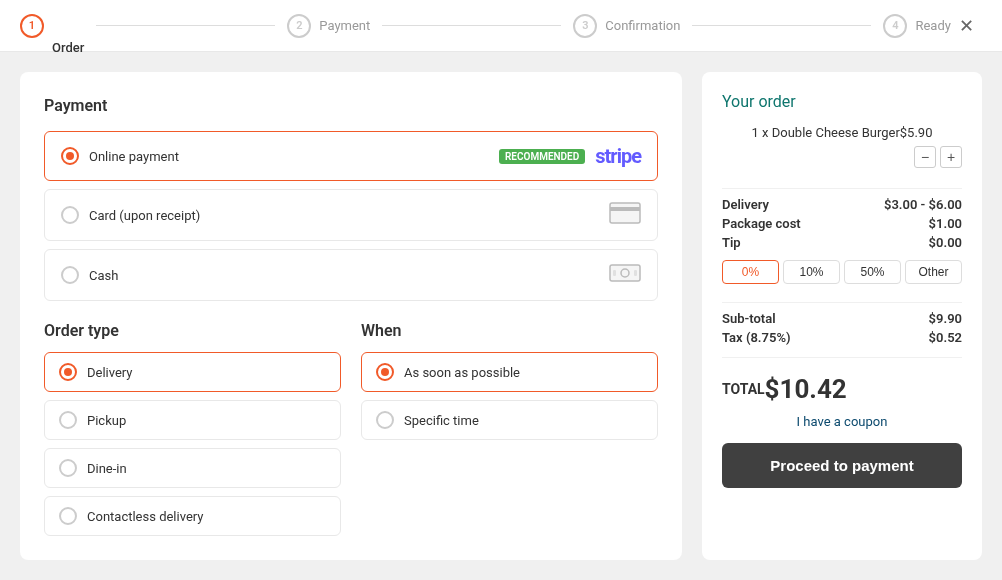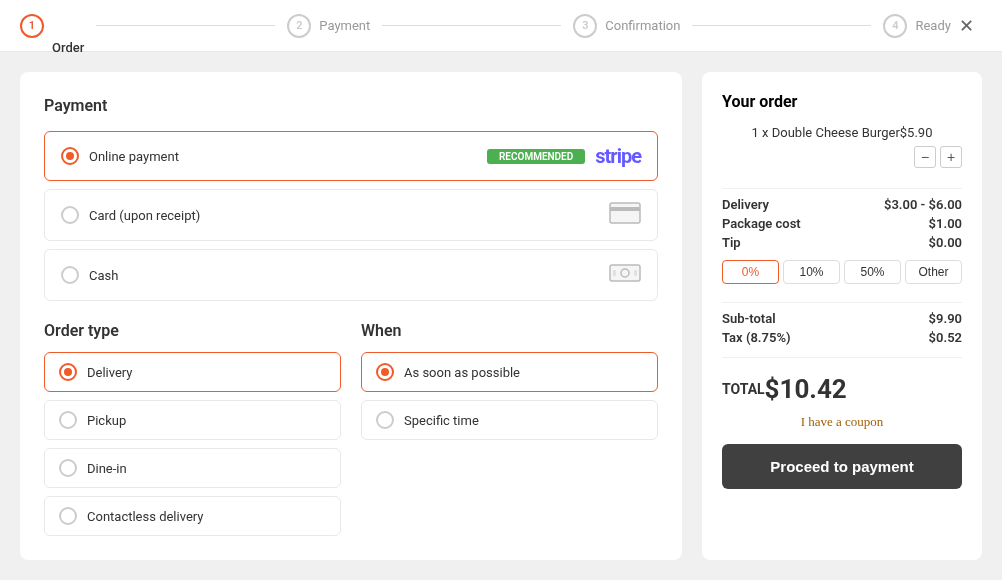--- a/index.html
+++ b/index.html
@@ -134,21 +134,21 @@
       font-size: 13px;
       color: #333;
       flex: 1;
     }
 
     .recommended-badge {
       background: #4caf50;
       color: #fff;
       font-size: 10px;
       font-weight: 600;
-      padding: 2px 12px;
+      padding: 2px 6px;
       border-radius: 3px;
       text-transform: uppercase;
     }
 
     .stripe-logo {
       font-size: 20px;
       font-weight: 700;
       color: #635bff;
       letter-spacing: -1px;
       margin-left: auto;
@@ -195,22 +195,22 @@
       border-radius: 8px;
       padding: 20px;
       width: 280px;
       display: flex;
       flex-direction: column;
       gap: 0;
     }
 
     .your-order-title {
       font-size: 16px;
-      font-weight: 700;
-      color: #000000;
+      font-weight: 400;
+      color: #0f766e;
       margin-bottom: 14px;
     }
 
     .order-item-row {
       display: flex;
       justify-content: center;
       align-items: flex-start;
       font-size: 13px;
       color: #333;
       margin-bottom: 6px;
@@ -287,25 +287,24 @@
       text-transform: uppercase;
     }
     .total-amount {
       font-size: 26px;
       font-weight: 700;
       color: #333;
     }
 
     .coupon-link {
       text-align: center;
-      color: #a16207;
+      color: #0c4a6e;
       font-size: 13px;
       cursor: pointer;
       margin: 10px 0;
-      font-family: Liberation Serif, serif;
     }
 
     .proceed-btn {
       background: #404040;
       color: #fff;
       border: none;
       border-radius: 6px;
       padding: 14px;
       width: 100%;
       font-size: 15px;

